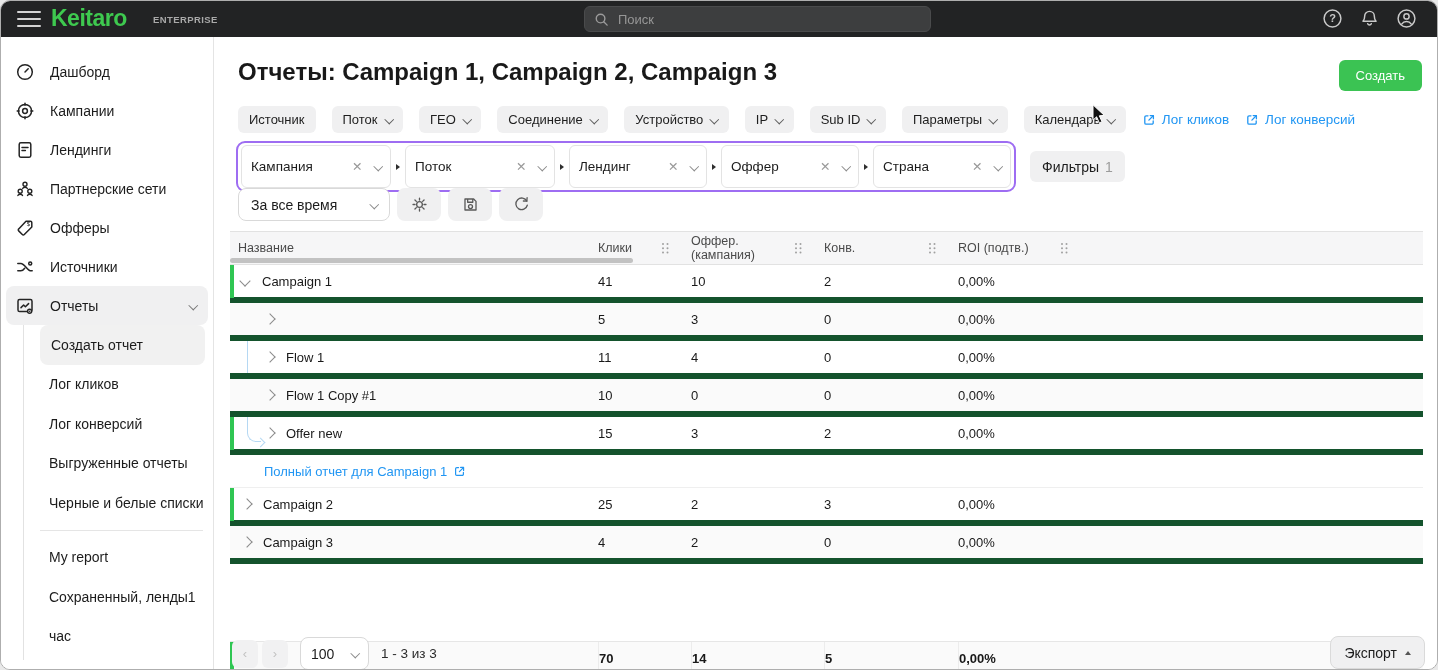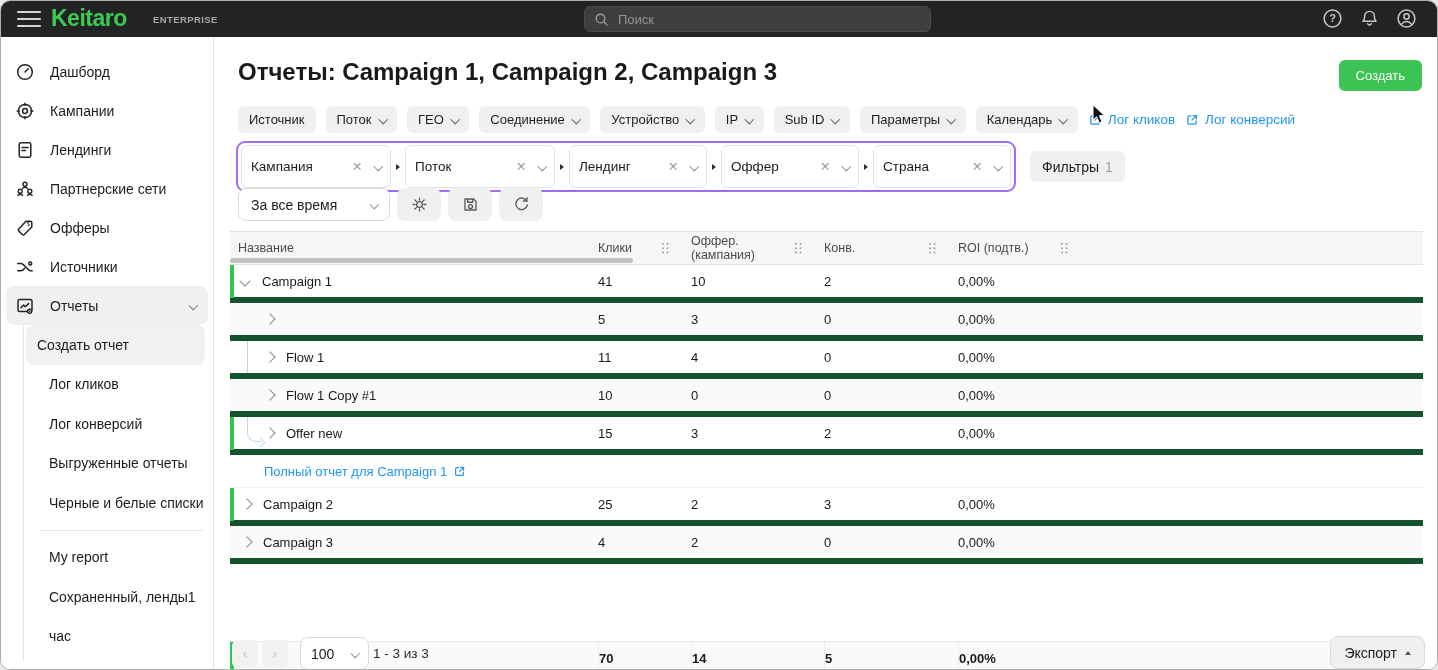--- a/index.html
+++ b/index.html
@@ -20,35 +20,35 @@
   .top-icons span{width:21px;height:21px;display:inline-block;cursor:pointer;}
 
   
   .sidebar{position:absolute;left:0;top:36px;bottom:0;width:213px;background:#fff;border-right:1px solid #e4e4e4;box-sizing:border-box;padding-top:15px;overflow:hidden;}
   .nav-item{display:flex;align-items:center;height:39px;margin:0 5px;padding:0 8px 0 9px;border-radius:8px;font-size:14px;color:#1c1c1c;cursor:pointer;}
   .nav-item.active{background:#f0f0f1;}
   .nav-icon{width:20px;height:20px;margin-right:15px;flex:none;}
   .nav-label{flex:1;white-space:nowrap;}
   .subnav{margin-left:22px;border-left:1px solid #e2e2e2;padding-bottom:4px;}
   .sub-item{display:flex;align-items:center;height:39.5px;padding-left:25px;font-size:14px;color:#1c1c1c;cursor:pointer;}
-  .sub-item.active{background:#f1f1f1;border-radius:8px;margin:0 8px 0 2px;padding-left:11px;}
+  .sub-item.active{background:#f1f1f1;border-radius:8px;margin:0 8px 0 16px;padding-left:11px;}
   .side-divider{height:1px;background:#e5e5e5;margin:7px 10px 7px 16px;}
 
   
   .cv{display:inline-block;width:7px;height:7px;border-right:1.6px solid #777;border-bottom:1.6px solid #777;flex:none;}
   .cv.down{transform:rotate(45deg);}
   .cv.right{transform:rotate(-45deg);}
   .cv.sm{width:5.5px;height:5.5px;border-width:1.4px;}
 
   
   .main{position:absolute;left:214px;top:36px;right:0;bottom:0;background:#fff;}
   .page-title{position:absolute;left:23px;top:21px;font-size:24px;font-weight:700;color:#191919;white-space:nowrap;}
   .create-btn{position:absolute;right:15px;top:23px;height:31px;padding:0 17px;background:var(--button-green,#3bc353);color:#fff;font-size:13px;border:none;border-radius:6px;display:flex;align-items:center;cursor:pointer;font-family:inherit;}
 
-  .chips-row{position:absolute;left:23px;top:69px;display:flex;align-items:center;gap:10px;}
+  .chips-row{position:absolute;left:23px;top:69px;display:flex;align-items:center;gap:16px;}
   .chip{height:27px;background:#f0f0f1;border-radius:6px;padding:0 11px;display:flex;align-items:center;font-size:13px;color:#1e1e1e;cursor:pointer;white-space:nowrap;}
   .chip .cv{margin-left:8px;border-color:#5d5d5d;}
   .loglink{display:flex;align-items:center;gap:6px;color:var(--link-blue,#2196f3);font-size:13.5px;cursor:pointer;white-space:nowrap;}
   .loglink:first-of-type{margin-left:13px;}
 
   .group-row{position:absolute;left:21px;top:104px;display:flex;align-items:center;}
   .group-box{display:inline-flex;align-items:center;border:2px solid var(--accent-purple,#9e6df2);border-radius:9px;padding:2px 3px;background:#fff;}
   .gchip{height:43px;background:#fff;border:1px solid #e3e3e3;border-radius:6px;display:flex;align-items:center;padding:0 9px;font-size:13.5px;color:#1c1c1c;box-sizing:border-box;cursor:pointer;}
   .gchip:nth-of-type(1){width:150px;} .gchip:nth-of-type(2){width:150px;}
   .gchip:nth-of-type(3),.gchip:nth-of-type(4),.gchip:nth-of-type(5){width:138px;}
@@ -93,21 +93,21 @@
   .filler{height:77px;border-bottom:1px solid #e6e6e6;}
   .totals{background:#fafafa;border-bottom:1px solid #e2e2e2;font-size:13px;color:#191919;}
   .totals .num{border-left:1px solid #ececec;height:32px;display:flex;align-items:center;font-weight:bold;}
 
   
   .pager{position:absolute;left:17px;top:600px;display:flex;align-items:center;}
   .pg-btn{width:26px;height:28px;background:#f1f1f2;border:none;border-radius:6px;color:#c2c2c2;font-size:13px;display:flex;align-items:center;justify-content:center;cursor:pointer;}
   .pg-btn + .pg-btn{margin-left:4px;}
   .page-size{width:69px;height:33px;box-sizing:border-box;margin-left:12px;border:1px solid #d9d9d9;border-radius:8px;background:#fff;display:flex;align-items:center;padding:0 10px;font-size:14px;color:#1c1c1c;cursor:pointer;}
   .page-size .cv{margin-left:auto;border-color:#8a8a8a;}
-  .range-info{margin-left:4px;font-size:13.5px;color:#2b2b2b;white-space:nowrap;}
+  .range-info{margin-left:12px;font-size:13.5px;color:#2b2b2b;white-space:nowrap;}
   .export-btn{position:absolute;right:12px;top:599px;height:33px;background:#f0f0f1;border:1px solid #dadada;border-radius:8px;padding:0 13px;display:flex;align-items:center;font-size:14px;color:#1c1c1c;cursor:pointer;font-family:inherit;}
   .caret-up{width:0;height:0;border-bottom:4.5px solid #555;border-left:3.5px solid transparent;border-right:3.5px solid transparent;margin-left:8px;}
 
   .cursor{position:absolute;left:1091px;top:103px;z-index:60;pointer-events:none;}
 </style>
 </head>
 <body>
 
 <div class="window">
 

